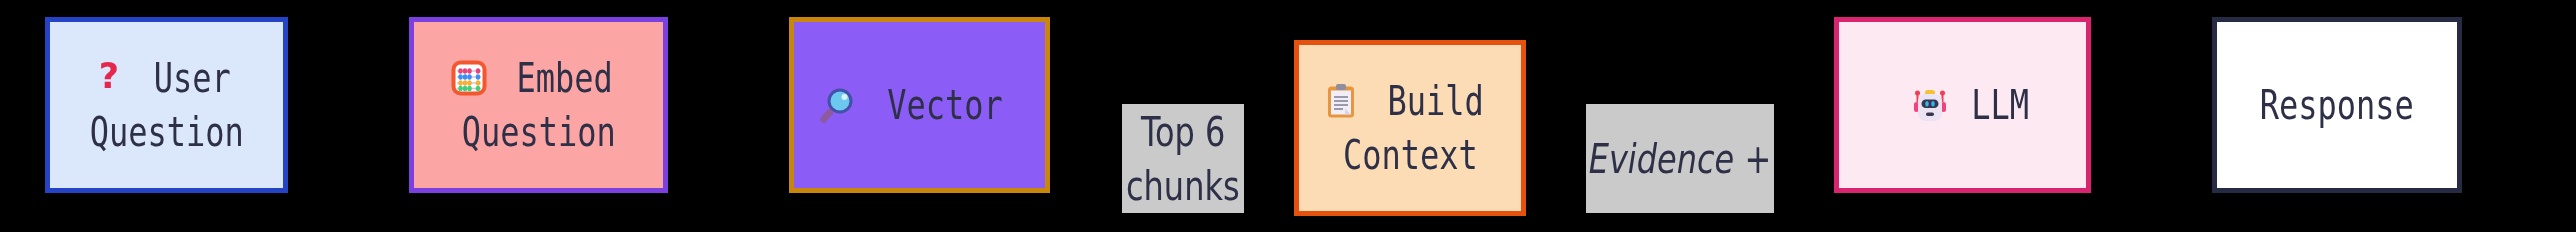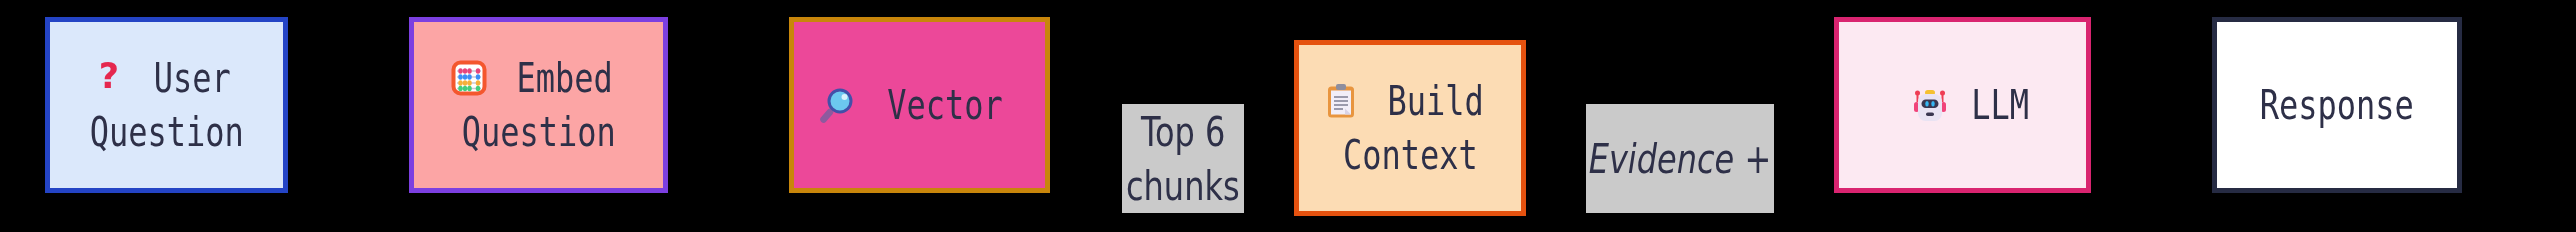--- a/index.html
+++ b/index.html
@@ -115,21 +115,21 @@
             </g>
           </svg>
         </span>
       <span class="txt">Embed</span>
     </div>
     <div class="line">
       <span class="txt">Question</span>
     </div>
   </div>
 
-  <div class="node" style="left: 789px; width: 261px; background-color: #ec4899; border-color: rgb(200, 134, 11);">
+  <div class="node" style="left: 789px; width: 261px; background-color: #8b5cf6; border-color: rgb(200, 134, 11);">
     <div class="line">
       <span class="icon">
           <svg viewBox="0 0 72 72">
             <line x1="20" y1="50" x2="7" y2="65" stroke="#8d5a9e" stroke-width="13" stroke-linecap="round"></line>
             <circle cx="40" cy="28" r="22" fill="#6cc8ef" stroke="#4350a8" stroke-width="6"></circle>
             <circle cx="49" cy="20" r="6" fill="#d9f2fb"></circle>
           </svg>
         </span>
       <span class="txt">Vector</span>
     </div>

